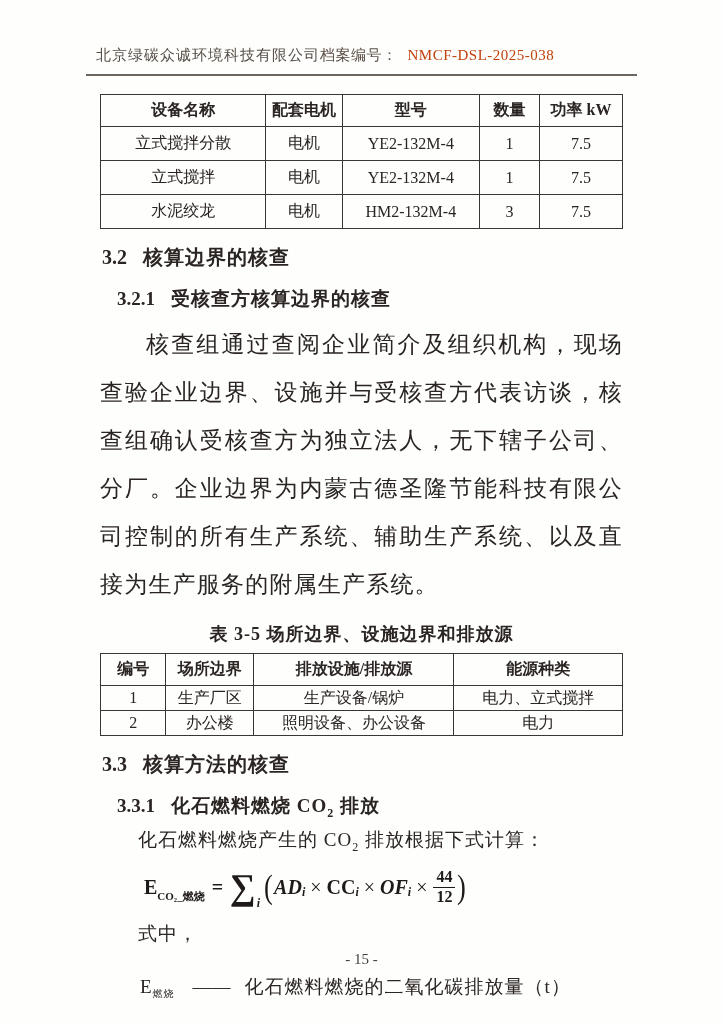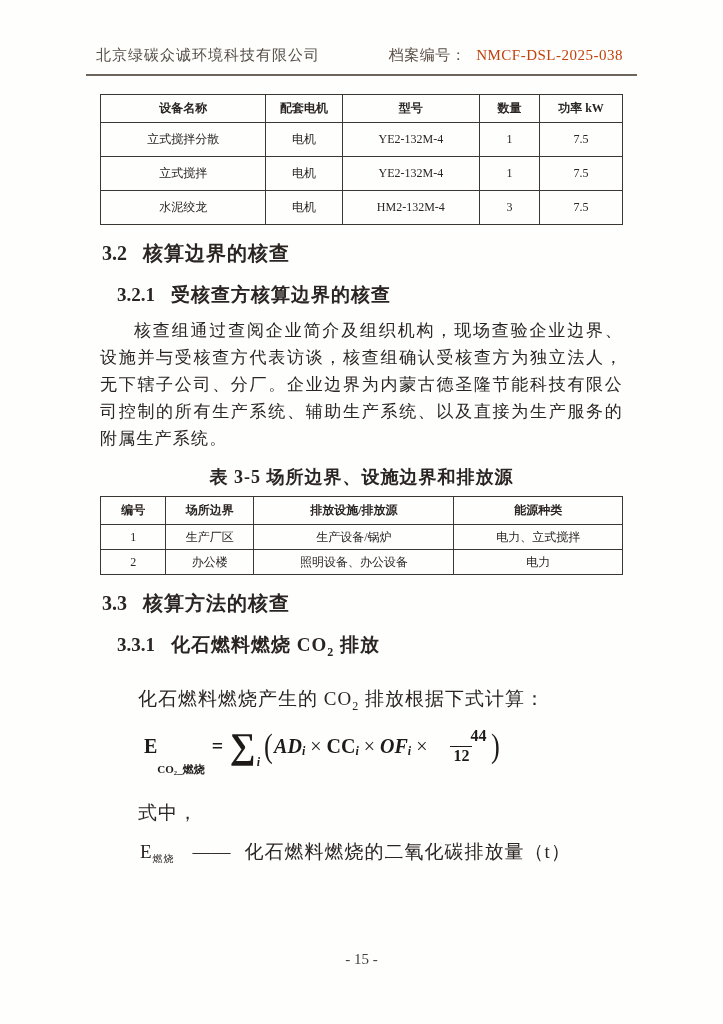--- a/index.html
+++ b/index.html
@@ -12,85 +12,85 @@
     overflow: hidden;
   }
   .page {
     position: absolute; inset: 0;
     background: #fefefd;
     padding: 46px 100px 0 100px;
   }
 
   
   .doc-header {
-    display: flex; justify-content: space-between; align-items: baseline;
+    display: flex; align-items: baseline;
     margin: 0 -14px;
     padding: 0 14px 9px 10px;
     border-bottom: 2px solid #6b655e;
     font-size: 15px;
     color: #554e47;
     letter-spacing: 1px;
   }
   .doc-header .right { letter-spacing: 0.5px; }
   .doc-header .file-label { color: #5d5047; margin-right: 10px; }
   .doc-header .file-number { color: #c2410c; }
 
   
   table { border-collapse: collapse; width: 100%; table-layout: fixed; }
   table, th, td { border: 1px solid #3a3632; }
-  th, td { text-align: center; vertical-align: middle; font-size: 12px; }
+  th, td { text-align: center; vertical-align: middle; font-size: 16px; }
   th { font-weight: bold; padding: 5px 2px; }
   .equip { margin-top: 18px; }
   .equip td { height: 34px; }
   .boundary td { height: 25px; }
 
   
   .h2 { font-size: 20px; font-weight: bold; margin: 15px 0 0 2px; letter-spacing: 1px; }
   .h3 { font-size: 19px; font-weight: bold; margin: 15px 0 0 17px; letter-spacing: 1px; }
   .h2 .num, .h3 .num { margin-right: 16px; letter-spacing: 0; font-family: "Liberation Serif", serif; }
   sub { line-height: 0; }
   .h3 sub { font-size: 12px; }
 
   
   .body-p {
     margin-top: 9px;
-    font-size: 17px;
-    line-height: 27px;
+    font-size: 23px;
+    line-height: 48px;
     text-align: justify;
     text-indent: 2em;
     letter-spacing: 1.2px;
   }
-  .indent-line { margin-top: 28px; font-size: 19px; padding-left: 38px; letter-spacing: 1px; }
+  .indent-line { margin-top: 8px; font-size: 19px; padding-left: 38px; letter-spacing: 1px; }
   .indent-line sub { font-size: 12px; }
 
   
   .tbl-caption { text-align: center; font-size: 18px; font-weight: bold; margin: 13px 0 7px 0; letter-spacing: 1px; }
 
   
   .formula {
     display: flex; align-items: center;
     margin: 8px 0 2px 44px;
     font-weight: bold; font-size: 20px; color: #1e1a17;
     height: 52px;
   }
-  .formula .lhs-sub { font-size: 11px; position: relative; top: 20px; letter-spacing: 0; }
+  .formula .lhs-sub { font-size: 11px; position: relative; top: 6px; letter-spacing: 0; }
   .formula .eq { margin: 0 7px; }
   .formula .sigma { font-size: 36px; font-weight: bold; line-height: 1; }
   .formula .sigma-sub { font-size: 12px; font-style: italic; align-self: flex-end; margin: 0 3px 2px 1px; }
   .formula .paren { font-size: 33px; font-weight: normal; line-height: 1; transform: scaleX(0.8); }
   .formula .term { font-style: italic; }
   .formula .term.upright { font-style: normal; }
   .formula .tsub { font-size: 12px; font-style: italic; position: relative; top: 5px; }
   .formula .times { margin: 0 5px; font-weight: normal; }
   .frac { display: inline-flex; flex-direction: column; align-items: center; font-size: 16px; line-height: 1.15; margin: 0 1px; }
   .frac .den { border-top: 1.5px solid #1e1a17; padding: 0 3px; }
-  .frac .num { padding: 0 3px; margin-left: 34px; }
-
-  
-  .symbol-def { margin-top: 13px; font-size: 19px; padding-left: 40px; letter-spacing: 1px; }
+  .frac .num { padding: 0 3px; }
+
+  
+  .symbol-def { margin-top: 27px; font-size: 19px; padding-left: 40px; letter-spacing: 1px; }
   .symbol-def .ssub { font-size: 10px; position: relative; top: 4px; }
   .symbol-def .dash { margin: 0 14px 0 18px; letter-spacing: 0; }
 
   
   .footer { position: absolute; bottom: 56px; left: 0; width: 100%; text-align: center; font-size: 15px; color: #404040; }
 </style>
 </head>
 <body>
 
 <div class="page">

